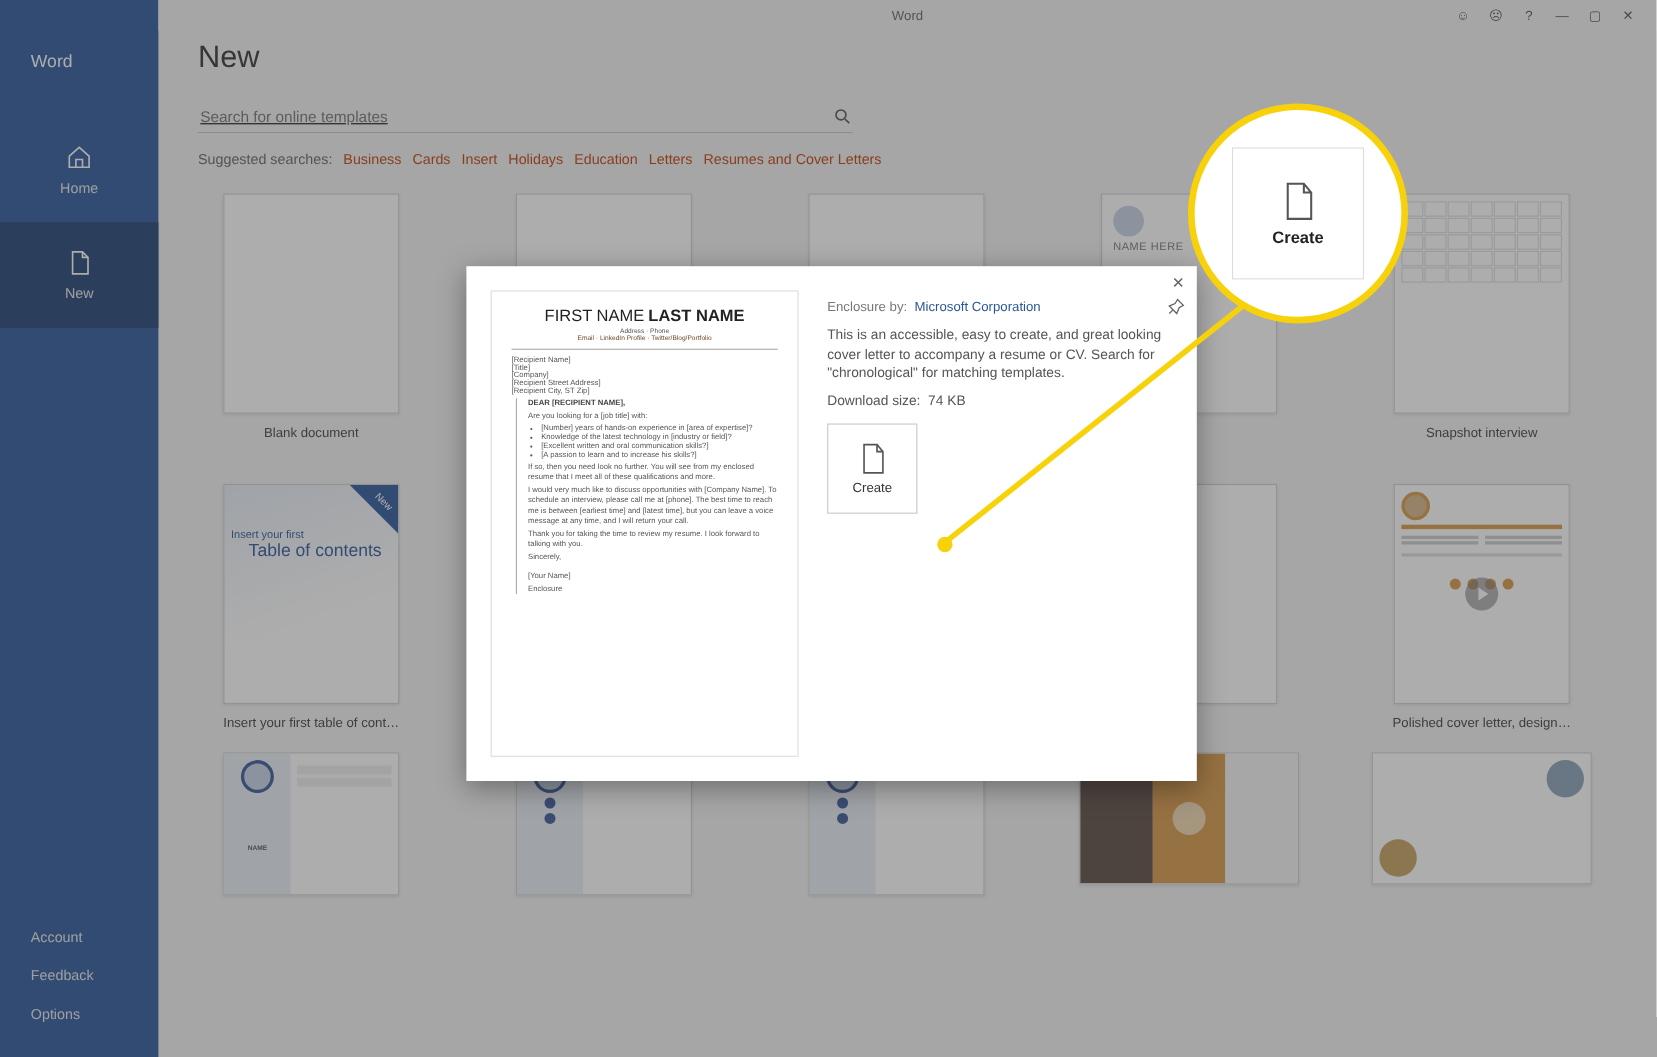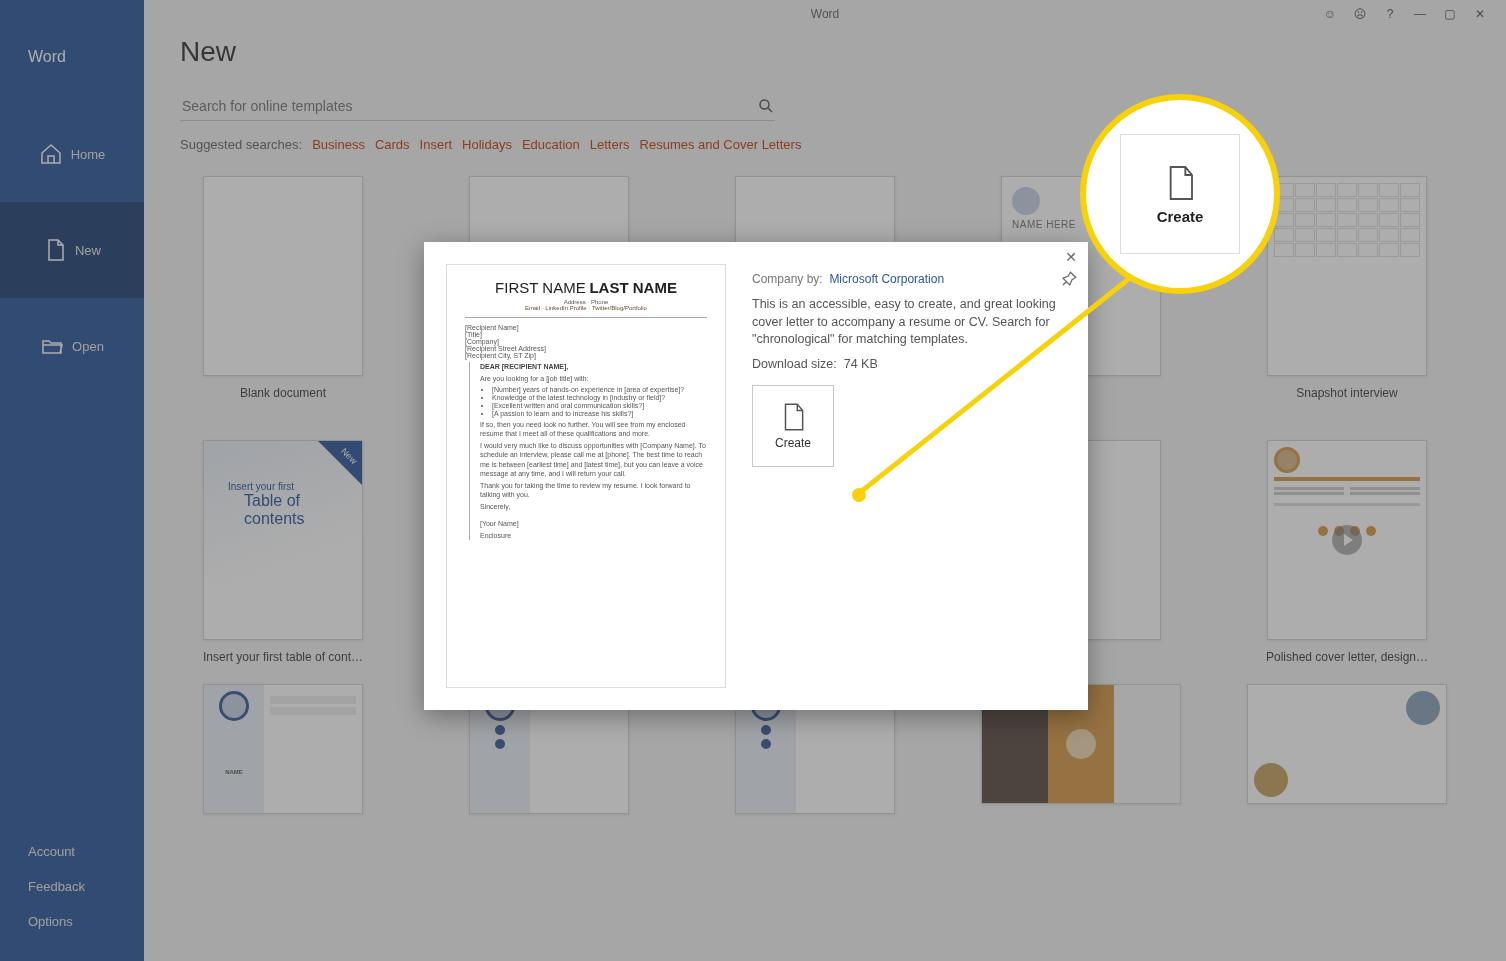--- a/index.html
+++ b/index.html
@@ -8,30 +8,30 @@
   
   
   .titlebar { position: absolute; top: 0; left: 144px; right: 0; height: 28px; background: #f3f3f3; display: flex; align-items: center; justify-content: center; color: #666; font-size: 12px; z-index: 1; }
   .titlebar-title { flex: 1; text-align: center; }
   .titlebar-controls { position: absolute; right: 0; top: 0; display: flex; gap: 14px; padding-right: 18px; align-items: center; height: 28px; }
   .titlebar-controls span { width: 16px; height: 16px; display: inline-flex; align-items: center; justify-content: center; color: #555; cursor: pointer; }
   
   
   .sidebar { width: 144px; height: 100%; background: #2b579a; color: #fff; display: flex; flex-direction: column; padding-top: 48px; }
   .brand { font-size: 16px; font-weight: 400; padding-left: 28px; margin-bottom: 40px; }
-  .nav-item { display: flex; flex-direction: row; align-items: center; justify-content: center; height: 96px; font-size: 13px; color: #e6e6e6; gap: 8px; cursor: pointer; }
+  .nav-item { display: flex; flex-direction: column; align-items: center; justify-content: center; height: 96px; font-size: 13px; color: #e6e6e6; gap: 8px; cursor: pointer; }
   .nav-item svg { width: 24px; height: 24px; stroke: #fff; fill: none; stroke-width: 1.5; }
   .nav-item.selected { background: #204072; }
   .nav-bottom { margin-top: auto; padding: 16px 28px 32px; display: flex; flex-direction: column; gap: 20px; font-size: 13px; color: #e6e6e6; }
   .nav-bottom div { cursor: pointer; }
   
   
   .main { flex: 1; padding: 36px 56px 0 36px; position: relative; overflow: hidden; }
   .page-title { font-size: 28px; font-weight: 400; color: #333; }
-  .search-row { display: flex; align-items: center; margin-top: 24px; width: 595px; border-bottom: 1px solid #c8c8c8; }
+  .search-row { display: flex; align-items: center; margin-top: 24px; width: 595px; border-bottom: 1px solid #c8c8c8; text-decoration: underline; }
   .search-input { flex:1; border:none; background:transparent; font-size:14px; color:#666; padding:6px 2px; outline:none; }
   .search-icon { width:18px; height:18px; color:#555; }
   .suggested { margin-top: 16px; font-size: 13px; color: #666; display:flex; flex-wrap:wrap; gap: 4px 10px; align-items:center; }
   .suggested a { color:#c2410c; cursor:pointer; }
   
   .gallery { margin-top: 24px; display: grid; grid-template-columns: repeat(5, 1fr); column-gap: 60px; row-gap: 40px; }
   .tile { display:flex; flex-direction:column; align-items:center; gap:10px; cursor:pointer; }
   .thumb { width: 160px; height: 200px; background:#fff; border:1px solid #d0d0d0; box-shadow: 0 1px 3px rgba(0,0,0,.1); position:relative; overflow:hidden; }
   .tile-label { font-size:12px; color:#404040; text-align:center; max-width:170px; white-space:nowrap; overflow:hidden; text-overflow:ellipsis; }
   .nav-arrow { position:absolute; top:470px; width:28px; height:28px; border:1px solid #888; border-radius:50%; display:flex; align-items:center; justify-content:center; color:#666; background:#f3f3f3; cursor:pointer; }
@@ -39,21 +39,21 @@
   
   
   .thumb-blank {}
   .thumb-font { display:flex; align-items:center; justify-content:center; font-size:34px; color:#2b579a; font-weight:400; }
   .thumb-resume-card { padding:10px; font-size:8px; color:#555; }
   .thumb-resume-card .avatar { width:28px; height:28px; border-radius:50%; background:#c7d3e6; margin-bottom:4px; }
   .thumb-resume-card .nm { font-weight:normal; color:#777; font-size:10px; letter-spacing:.5px; }
   .thumb-cal { padding:6px; }
   .thumb-cal .cal-grid { display:grid; grid-template-columns:repeat(7,1fr); gap:1px; }
   .thumb-cal .cal-grid div { height:14px; border:1px solid #ddd; }
-  .thumb-toc { background:linear-gradient(160deg,#e8eef6 0%, #fff 60%); padding:16px 24px; position:relative; }
+  .thumb-toc { background:linear-gradient(160deg,#e8eef6 0%, #fff 60%); padding:16px 6px; position:relative; }
   .thumb-toc .corner { position:absolute; top:0; right:0; width:0; height:0; border-top:44px solid #2b579a; border-left:44px solid transparent; }
   .thumb-toc .corner::after { content:"New"; position:absolute; top:-34px; right:4px; transform:rotate(45deg); color:#fff; font-size:9px; }
   .thumb-toc .t1 { font-size:10px; color:#2b579a; margin-top:24px; }
   .thumb-toc .t2 { font-size:16px; color:#2b579a; font-weight:400; line-height:1.1;margin-left:16px; }
   .thumb-polish { padding:6px; font-size:6px; color:#555; }
   .thumb-polish .avatar { width:26px; height:26px; border-radius:50%; background:#d8b48a; border:3px solid #d89848; }
   .thumb-polish .hline { height:4px; background:#d89848; margin:4px 0; }
   .thumb-polish .row { display:flex; gap:6px; }
   .thumb-polish .dot { width:10px; height:10px; border-radius:50%; background:#d89848; }
   .thumb-resume2 { display:flex; font-size:6px; }
@@ -127,26 +127,20 @@
       <svg viewBox="0 0 24 24">
           <path d="M3 11 L12 3 L21 11 V21 H3 Z M9 21 V14 H15 V21"></path>
         </svg>
       <span>Home</span>
     </div>
     <div class="nav-item selected">
       <svg viewBox="0 0 24 24">
           <path d="M6 2 H15 L20 7 V22 H6 Z M15 2 V7 H20"></path>
         </svg>
       <span>New</span>
-    </div>
-    <div class="nav-item">
-      <svg viewBox="0 0 24 24">
-          <path d="M3 7 H9 L11 9 H21 V19 H3 Z M3 11 H22 L20 19 H3 Z"></path>
-        </svg>
-      <span>Open</span>
     </div>
     <div class="nav-bottom">
       <div>Account</div>
       <div>Feedback</div>
       <div>Options</div>
     </div>
   </div>
 
   <div class="titlebar">
     <div class="titlebar-title">Word</div>
@@ -388,21 +382,21 @@
       </div>
     </div>
     <div class="dialog-info">
       <div class="dialog-close">✕</div>
       <div class="dialog-pin">
         <svg viewBox="0 0 24 24" fill="none" stroke="#666" stroke-width="1.6">
             <path d="M14 3 L21 10 L16 13 L13 20 L4 11 L11 8 Z M4 20 L9 15"></path>
           </svg>
       </div>
       <div class="provided">
-        <span>Company by:</span>&nbsp;&nbsp;<a>Microsoft Corporation</a>
+        <span>Enclosure by:</span>&nbsp;&nbsp;<a>Microsoft Corporation</a>
       </div>
       <div class="desc">This is an accessible, easy to create, and great looking cover letter to accompany a resume or CV. Search for "chronological" for matching templates.</div>
       <div class="dlsize">
         <span>Download size:</span>&nbsp;&nbsp;<span>74 KB</span>
       </div>
       <div class="create-btn">
         <svg viewBox="0 0 24 28">
             <path d="M5 2 H16 L21 8 V26 H5 Z M16 2 V8 H21"></path>
           </svg>
         <span>Create</span>

